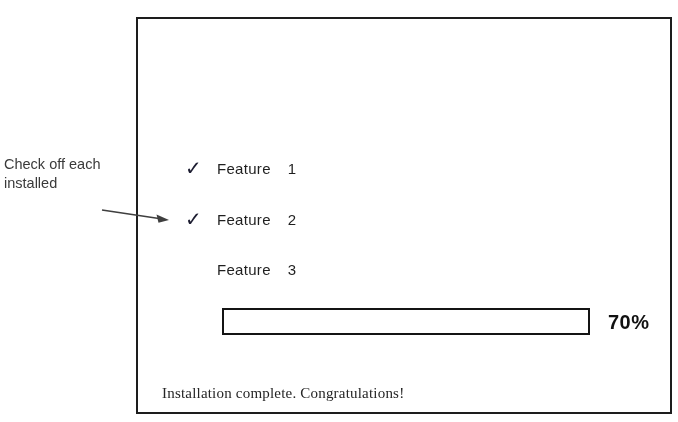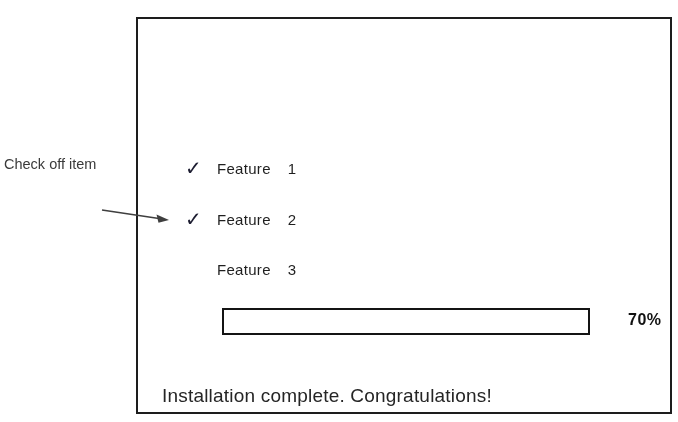--- a/index.html
+++ b/index.html
@@ -84,45 +84,47 @@
     border: 2px solid #141414;
     background: #ffffff;
   }
   .progressbar-fill {
     height: 100%;
     width: 0;
     background: #ffffff;
   }
   .percent-label {
     position: absolute;
-    left: 490px;
+    left: 470px;
     top: 292px;
-    font-size: 16px;
+    font-size: 20px;
     font-weight: bold;
     color: #111111;
     letter-spacing: 0.5px;
   }
 
   
   .status-message {
     position: absolute;
     left: 24px;
     top: 366px;
-    font-size: 19px;
+    font-size: 15px;
     color: #252525;
     letter-spacing: 0.2px;
+    font-family: Liberation Serif, serif;
   }
 </style>
 </head>
 <body>
 
 <div class="canvas">
 
   <div class="annotation">
-    <div>Check off item</div>
+    <div>Check off each</div>
+    <div>installed</div>
   </div>
 
   <svg class="arrow-svg" viewBox="0 0 78 26" xmlns="http://www.w3.org/2000/svg" aria-hidden="true">
     <line x1="4" y1="7" x2="61" y2="15.5" stroke="#3f3f3f" stroke-width="1.6"></line>
     <polygon points="71,17 58.5,11.5 60.5,19.8" fill="#3f3f3f"></polygon>
   </svg>
 
   <div class="window">
 
     <div class="feature-row r1">

